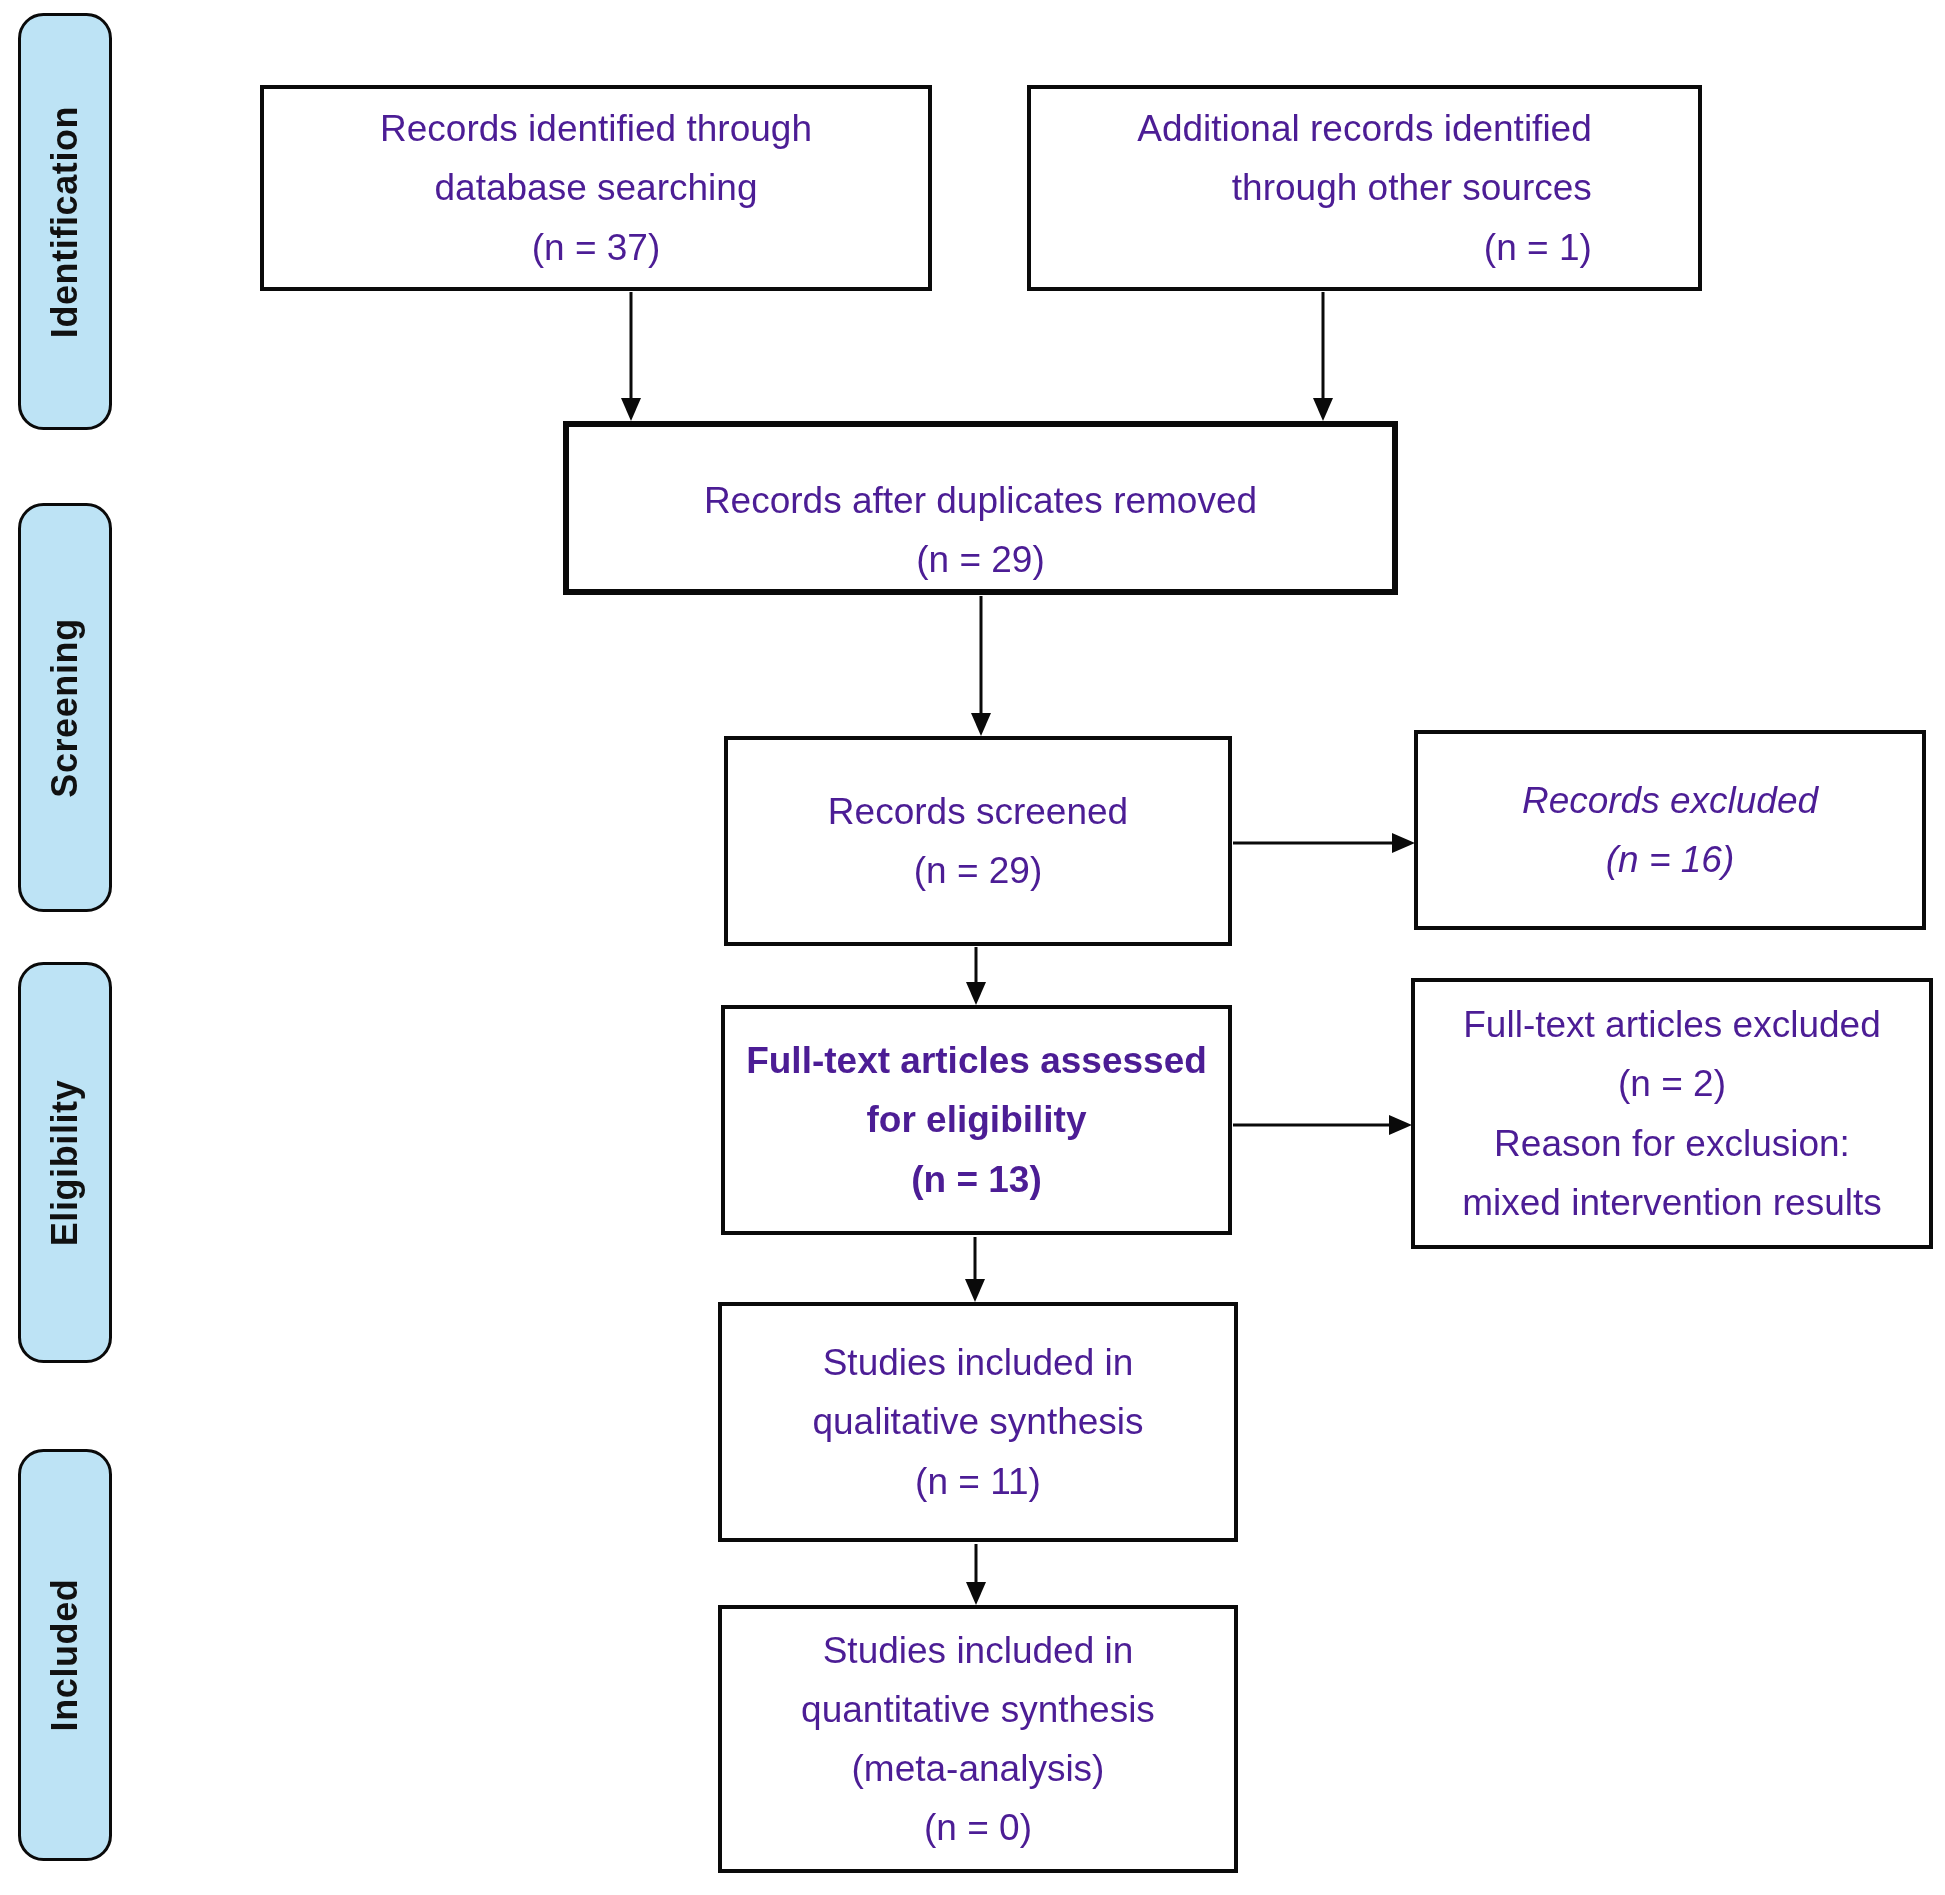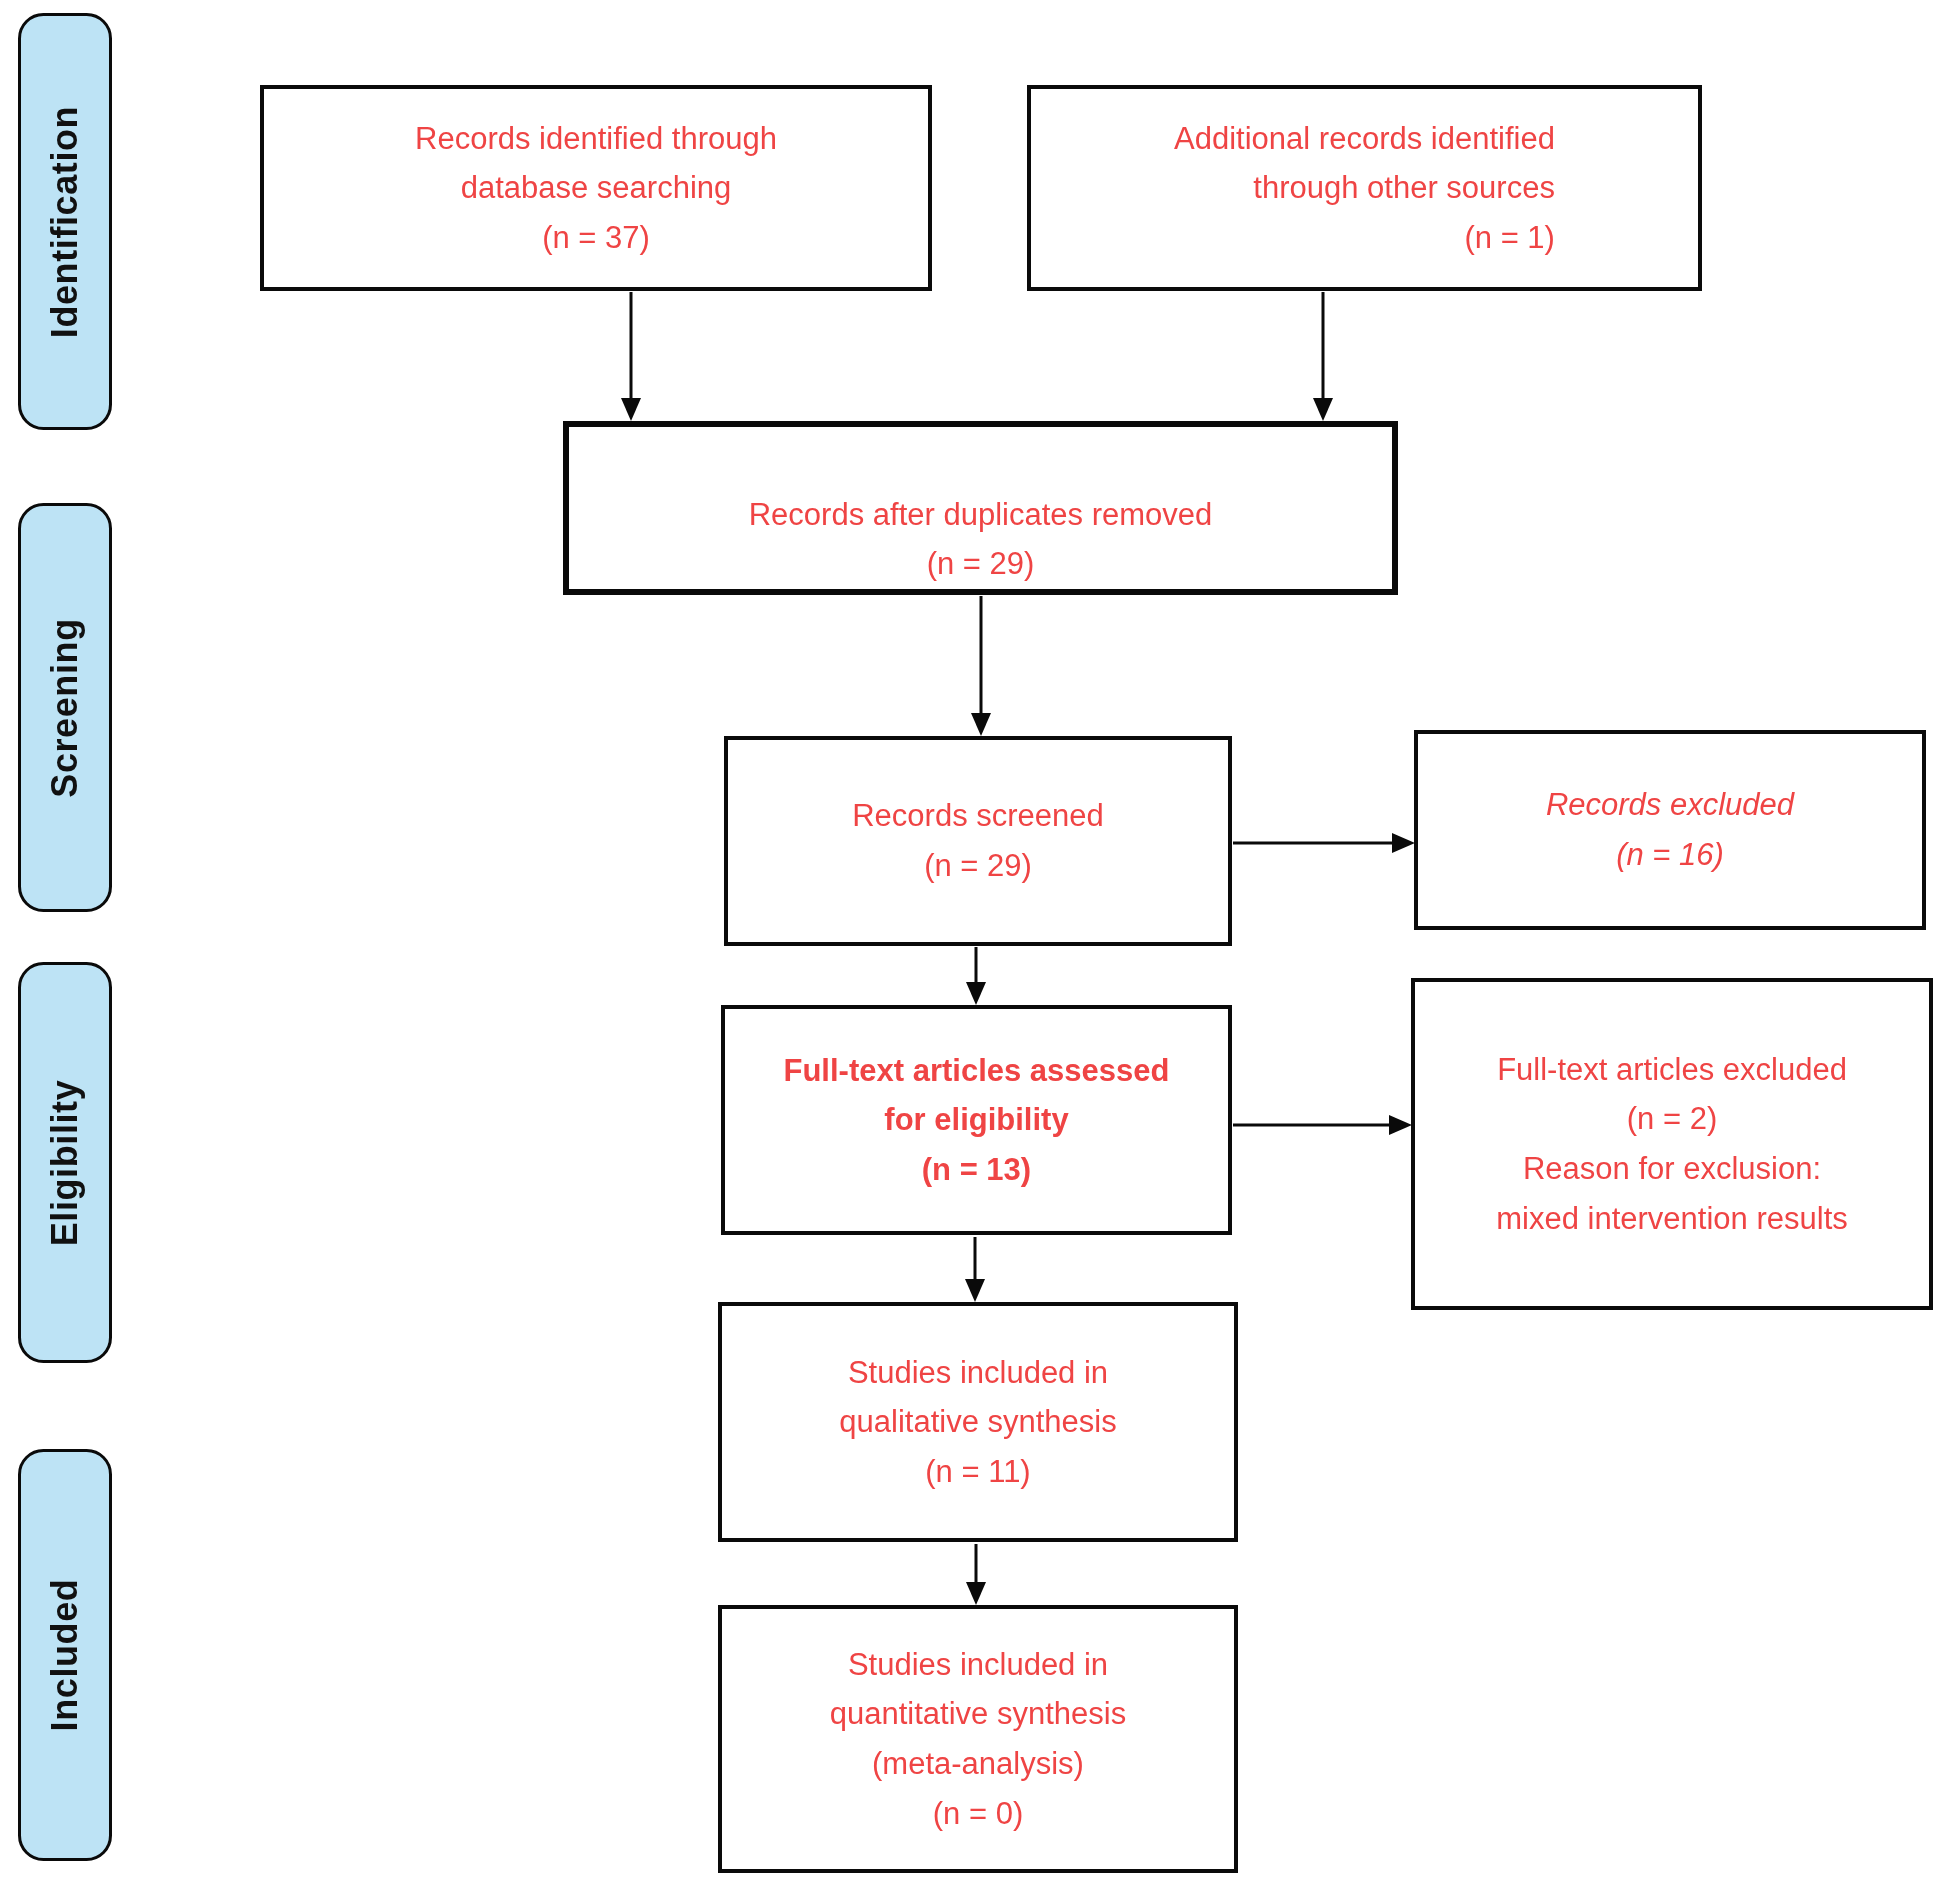--- a/index.html
+++ b/index.html
@@ -48,32 +48,32 @@
     background: #ffffff;
     border: 4.2px solid #0a0a0a;
     box-sizing: border-box;
     display: flex;
     align-items: center;
     justify-content: center;
     text-align: center;
   }
   .fbox .box-text {
     white-space: pre-line;
-    font-size: 31px;
+    font-size: 37px;
     line-height: 1.6;
-    color: #ef4444;
+    color: #4c1d95;
     padding: 0 12px;
   }
   #box-identified         { left: 260px;  top: 85px;  width: 672px; height: 206px; }
   #box-additional         { left: 1027px; top: 85px;  width: 675px; height: 206px; text-align: right; }
   #box-duplicates-removed { left: 563px;  top: 421px;  width: 835px; height: 174px; border-width: 6px; align-items: flex-end; }
   #box-screened           { left: 724px; top: 736px; width: 508px;  height: 210px; }
   #box-records-excluded   { left: 1414px; top: 730px; width: 512px;  height: 200px; font-style: italic; }
   #box-fulltext-assessed  { left: 721px; top: 1005px; width: 511px;  height: 230px; font-weight: bold; }
-  #box-fulltext-excluded  { left: 1411px; top: 978px; width: 522px;  height: 332px; }
+  #box-fulltext-excluded  { left: 1411px; top: 978px; width: 522px;  height: 271px; }
   #box-qualitative        { left: 718px; top: 1302px; width: 520px;  height: 240px; }
   #box-quantitative       { left: 718px; top: 1605px; width: 520px;  height: 268px; }
 
   
   .arrow-v { position: absolute; width: 20.6px; }
   .arrow-v .shaft {
     position: absolute;
     left: 50%;
     transform: translateX(-50%);
     top: 0;

